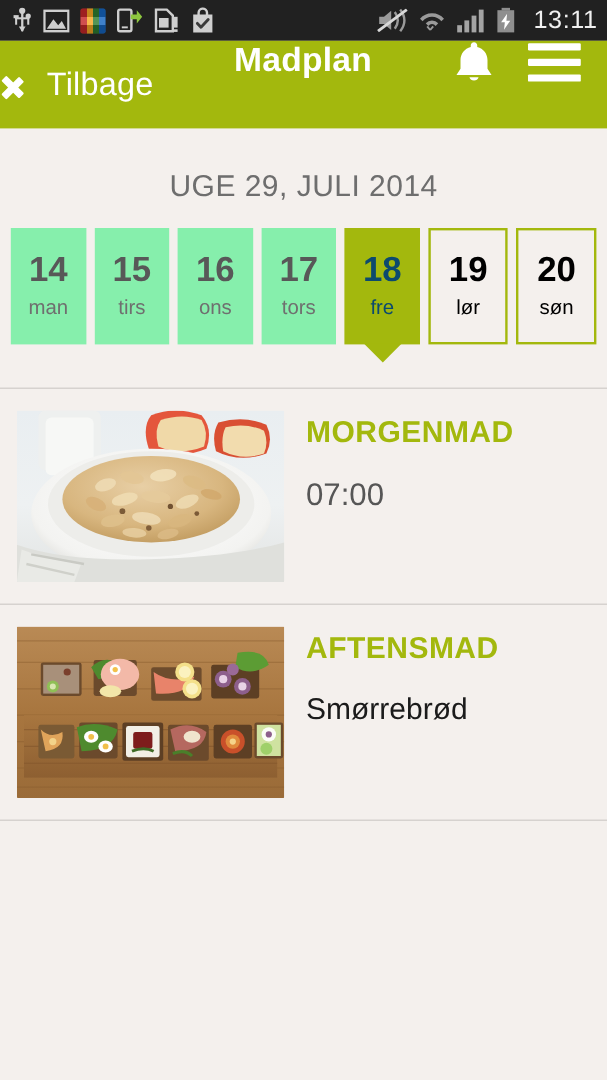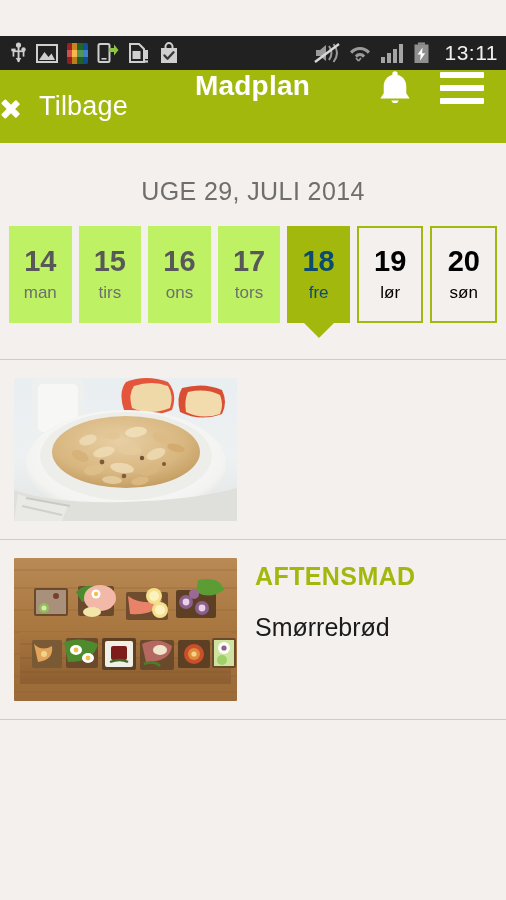--- a/index.html
+++ b/index.html
@@ -3,21 +3,21 @@
 <meta charset="utf-8">
 <title>Madplan</title>
 <style>
   * { margin:0; padding:0; box-sizing:border-box; }
   html, body {
     width:506px; height:900px;
     background:#f4f0ed;
     font-family:"Liberation Sans", sans-serif;
     overflow:hidden;
   }
-  #app { position:relative; width:506px; height:672px; background:#f4f0ed;margin-top:36px; }
+  #app { position:relative; width:506px; height:672px; background:#f4f0ed; }
 
   
   .statusbar {
     height:34px; background:#212121;
     display:flex; align-items:center;
     padding:0 8px 0 10px;
   }
   .sb-left { display:flex; align-items:center; gap:9px; flex:1; }
   .sb-right { display:flex; align-items:center; gap:8px; }
   .sb-ico { display:block; }
@@ -83,21 +83,21 @@
   }
   .day {
     flex:1; height:97px; position:relative;
     display:flex; flex-direction:column;
     align-items:center; justify-content:center;
     cursor:pointer; user-select:none;
   }
   .day .dnum { font-size:29px; font-weight:bold; line-height:1.05; }
   .day .dabb { font-size:17px; margin-top:6px; }
 
-  .day.past { background:#bef264; }
+  .day.past { background:#86efac; }
   .day.past .dnum { color:#585858; }
   .day.past .dabb { color:#6f6f6f; }
 
   .day.today { background:#a3b80d; }
   .day.today .dnum, .day.today .dabb { color:#0c4a6e; }
   .day.today::after {
     content:""; position:absolute; left:50%; bottom:-15px;
     transform:translateX(-50%);
     border-left:16px solid transparent;
     border-right:16px solid transparent;
@@ -307,20 +307,24 @@
               <circle cx="88" cy="84" r="2.4" fill="#6b4a2a"></circle>
               <circle cx="128" cy="80" r="2.2" fill="#5e3f23"></circle>
               <circle cx="110" cy="98" r="2.3" fill="#73502e"></circle>
               <circle cx="150" cy="86" r="2" fill="#6b4a2a"></circle>
             </g>
             <path d="M0 112 q40 14 110 12 q70-2 113-14 l0 33 H0 Z" fill="#dfe0dc"></path>
             <path d="M4 116 q24 10 50 11 l-6 16 H0 Z" fill="#e9eae6"></path>
             <path d="M12 120 l44 8" stroke="#c9cac4" stroke-width="2" fill="none"></path>
             <path d="M8 128 l40 9" stroke="#cfd0ca" stroke-width="2" fill="none"></path>
           </svg></div>
+        <div class="meal-info">
+          <div class="meal-name">MORGENMAD</div>
+          <div class="meal-time">07:00</div>
+        </div>
       </div>
       <div class="meal">
         <div class="thumb"><svg viewBox="0 0 223 143" preserveAspectRatio="none" width="223" height="143">
             <defs>
               <linearGradient id="wood" x1="0" y1="0" x2="0" y2="1">
                 <stop offset="0" stop-color="#b98a55"></stop>
                 <stop offset="0.5" stop-color="#a8763f"></stop>
                 <stop offset="1" stop-color="#9a6b38"></stop>
               </linearGradient>
               <linearGradient id="board" x1="0" y1="0" x2="0" y2="1">

